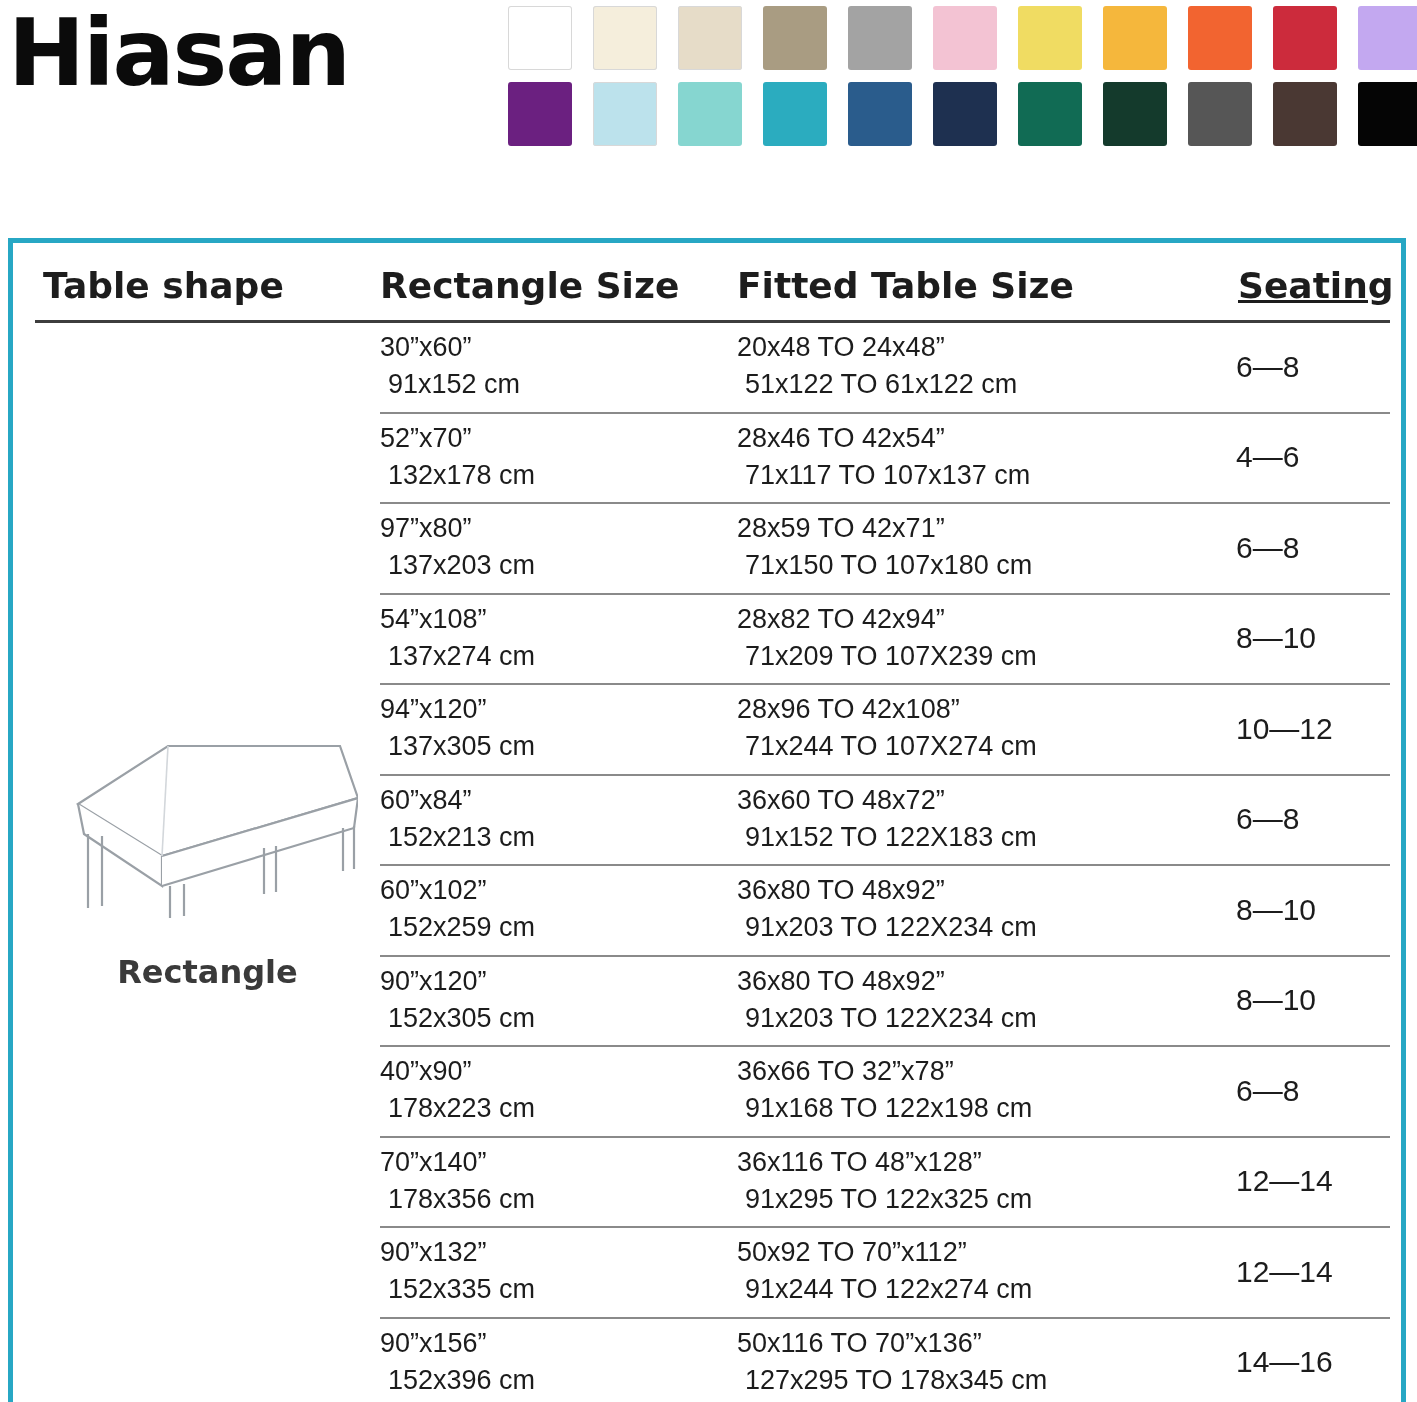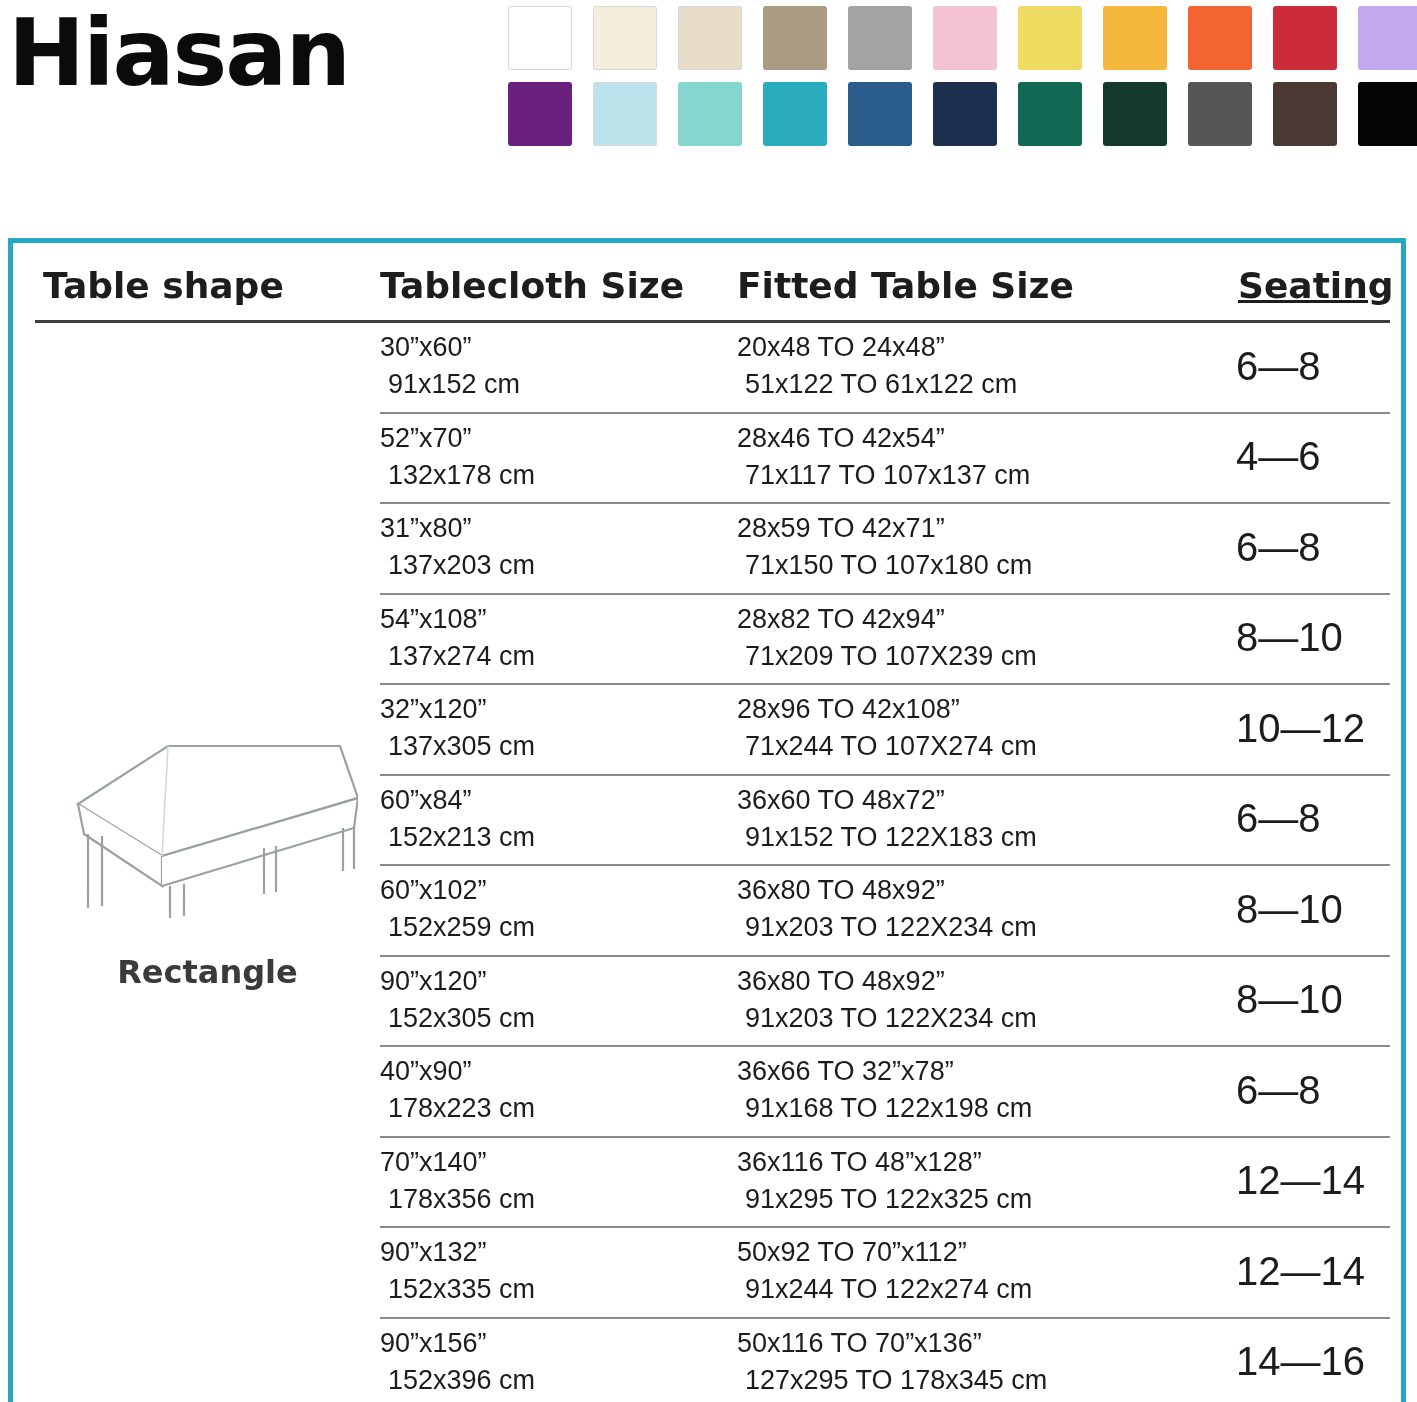--- a/index.html
+++ b/index.html
@@ -110,21 +110,21 @@
   }
   tbody tr:first-child td { border-top: none; }
 
   td.shape-cell {
     border-top: none;
     vertical-align: middle;
     text-align: right;
     padding: 0;
   }
   td.seat-cell {
-    font-size: 40px;
+    font-size: 30px;
     vertical-align: middle;
     padding-left: 4px;
     letter-spacing: 0px;
   }
   .line2 { display: block; margin-left: 8px; }
 
   .shape-wrap {
     display: flex;
     flex-direction: column;
     align-items: center;
@@ -178,21 +178,21 @@
     <table class="sizes">
       <colgroup>
         <col class="c-shape">
           <col class="c-cloth">
           <col class="c-fitted">
           <col class="c-seat">
       </colgroup>
       <thead>
         <tr>
           <th class="shape-h">Table shape</th>
-          <th>Tablecloth Size</th>
+          <th>Rectangle Size</th>
           <th>Fitted Table Size</th>
           <th class="seat-h">Seating</th>
         </tr>
       </thead>
       <tbody>
           <tr>
             <td class="shape-cell" rowspan="12">
               <div class="shape-wrap">
                 <span><svg width="300" height="185" viewBox="0 0 300 185">
                     <polygon points="20,68 110,10 282,10 300,62 104,120" fill="#ffffff" stroke="#9aa0a6" stroke-width="2.2"></polygon>
@@ -214,31 +214,31 @@
             <td><span class="line1">30”x60”</span><span class="line2">91x152 cm</span></td>
             <td><span class="line1">20x48 TO 24x48”</span><span class="line2">51x122 TO 61x122  cm</span></td>
             <td class="seat-cell">6—8</td>
           </tr>
           <tr>
             <td><span class="line1">52”x70”</span><span class="line2">132x178 cm</span></td>
             <td><span class="line1">28x46 TO 42x54”</span><span class="line2">71x117 TO 107x137 cm</span></td>
             <td class="seat-cell">4—6</td>
           </tr>
           <tr>
-            <td><span class="line1">31”x80”</span><span class="line2">137x203 cm</span></td>
+            <td><span class="line1">97”x80”</span><span class="line2">137x203 cm</span></td>
             <td><span class="line1">28x59 TO 42x71”</span><span class="line2">71x150 TO 107x180 cm</span></td>
             <td class="seat-cell">6—8</td>
           </tr>
           <tr>
             <td><span class="line1">54”x108”</span><span class="line2">137x274 cm</span></td>
             <td><span class="line1">28x82 TO 42x94”</span><span class="line2">71x209 TO 107X239 cm</span></td>
             <td class="seat-cell">8—10</td>
           </tr>
           <tr>
-            <td><span class="line1">32”x120”</span><span class="line2">137x305 cm</span></td>
+            <td><span class="line1">94”x120”</span><span class="line2">137x305 cm</span></td>
             <td><span class="line1">28x96 TO 42x108”</span><span class="line2">71x244 TO 107X274 cm</span></td>
             <td class="seat-cell">10—12</td>
           </tr>
           <tr>
             <td><span class="line1">60”x84”</span><span class="line2">152x213 cm</span></td>
             <td><span class="line1">36x60 TO 48x72”</span><span class="line2">91x152 TO 122X183 cm</span></td>
             <td class="seat-cell">6—8</td>
           </tr>
           <tr>
             <td><span class="line1">60”x102”</span><span class="line2">152x259 cm</span></td>

